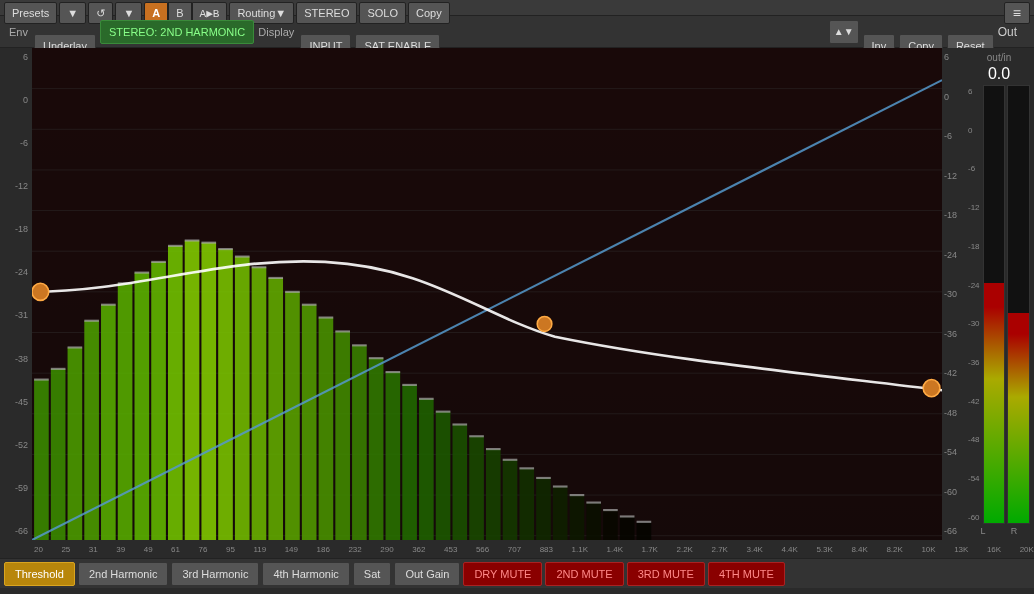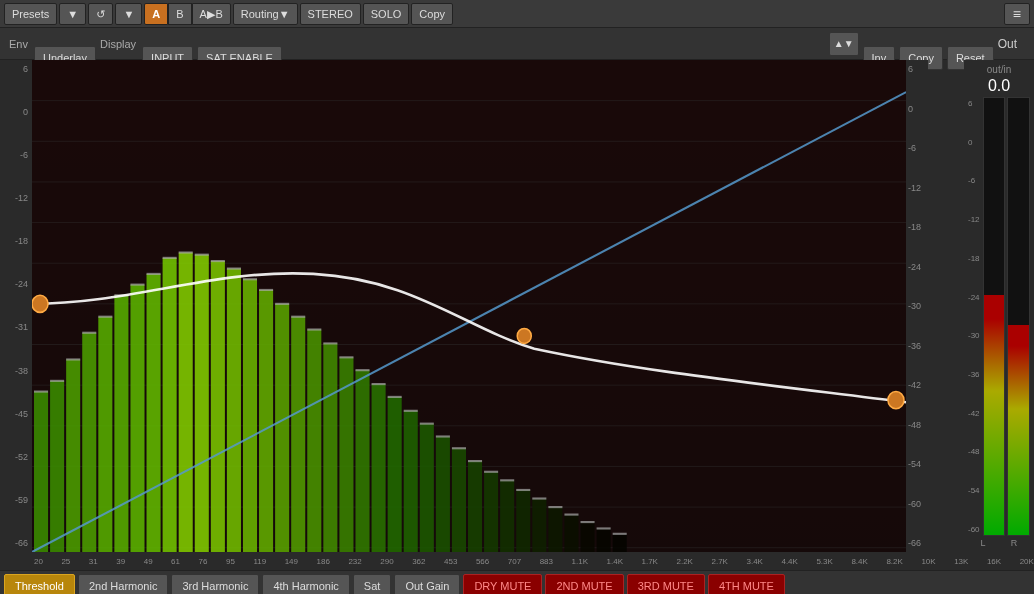--- a/index.html
+++ b/index.html
@@ -9,23 +9,23 @@
       background: #2a2a2a;
       font-family: Arial, sans-serif;
       font-size: 11px;
       color: #ccc;
       overflow: hidden;
     }
 
     
     .top-bar {
       display: flex;
-      align-items: flex-end;
+      align-items: flex-start;
       background: #3a3a3a;
-      height: 28px;
+      height: 16px;
       padding: 2px 4px;
       gap: 2px;
       border-bottom: 1px solid #222;
     }
     .top-bar button, .top-bar .btn {
       background: #555;
       border: 1px solid #222;
       color: #ddd;
       font-size: 11px;
       padding: 2px 7px;
@@ -36,21 +36,21 @@
       align-items: center;
     }
     .top-bar .ab-group {
       display: flex;
       gap: 0;
     }
     .top-bar .ab-group button {
       border-radius: 0;
     }
     .top-bar .ab-group button:first-child { border-radius: 2px 0 0 2px; }
-    .top-bar .ab-group button:last-child { border-radius: 0 2px 2px 0; }
+    .top-bar .ab-group button:last-child { border-radius: 0 2px 2px 0; font-family: Liberation Mono, monospace; }
     .top-bar .btn-orange {
       background: #c87020;
       color: #fff;
       font-weight: bold;
     }
     .top-bar .spacer { flex: 1; }
     .top-bar .menu-btn {
       background: #555;
       border: 1px solid #222;
       color: #ddd;
@@ -181,21 +181,20 @@
     }
 
     
     .output-section {
       width: 70px;
       background: #2a2a2a;
       display: flex;
       flex-direction: column;
       padding: 4px;
       gap: 2px;
-      margin-left: 36px;
     }
     .out-in-label {
       font-size: 10px;
       color: #888;
       text-align: center;
     }
     .out-value {
       font-size: 16px;
       color: #fff;
       text-align: center;
@@ -329,20 +328,21 @@
   <button>STEREO</button>
   <button>SOLO</button>
   <button>Copy</button>
   <div class="spacer"></div>
   <button class="menu-btn">≡</button>
 </div>
 
 <div class="second-bar">
   <span class="label">Env</span>
   <button class="btn-sm">Underlay</button>
+  <span class="tag tag-green">STEREO: 2ND HARMONIC</span>
   <span class="label">Display</span>
   <button class="btn-sm">INPUT</button>
   <button class="btn-sm">SAT ENABLE</button>
   <div class="spacer"></div>
   <button class="arrows">▲▼</button>
   <button class="btn-sm">Inv</button>
   <button class="btn-sm">Copy</button>
   <button class="btn-sm">Reset</button>
   <span class="out-label">Out</span>
 </div>

